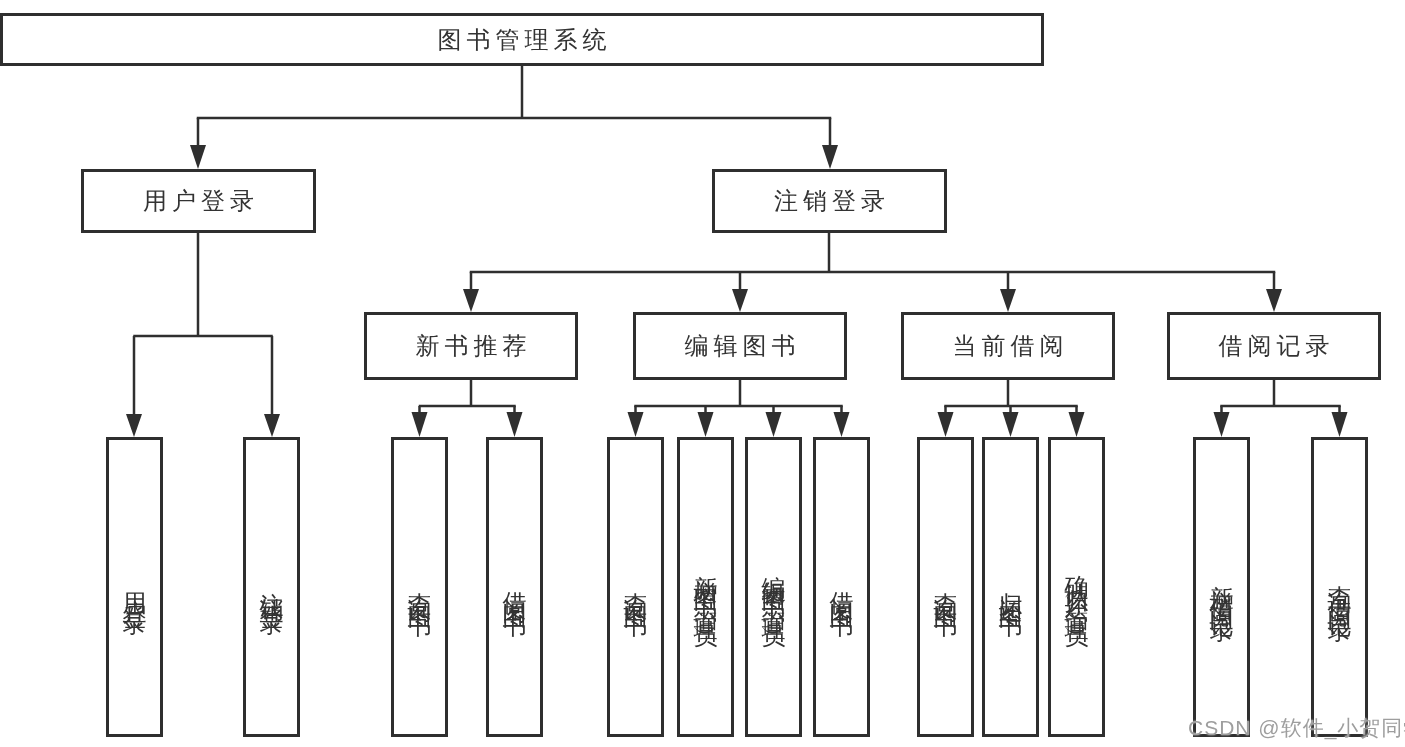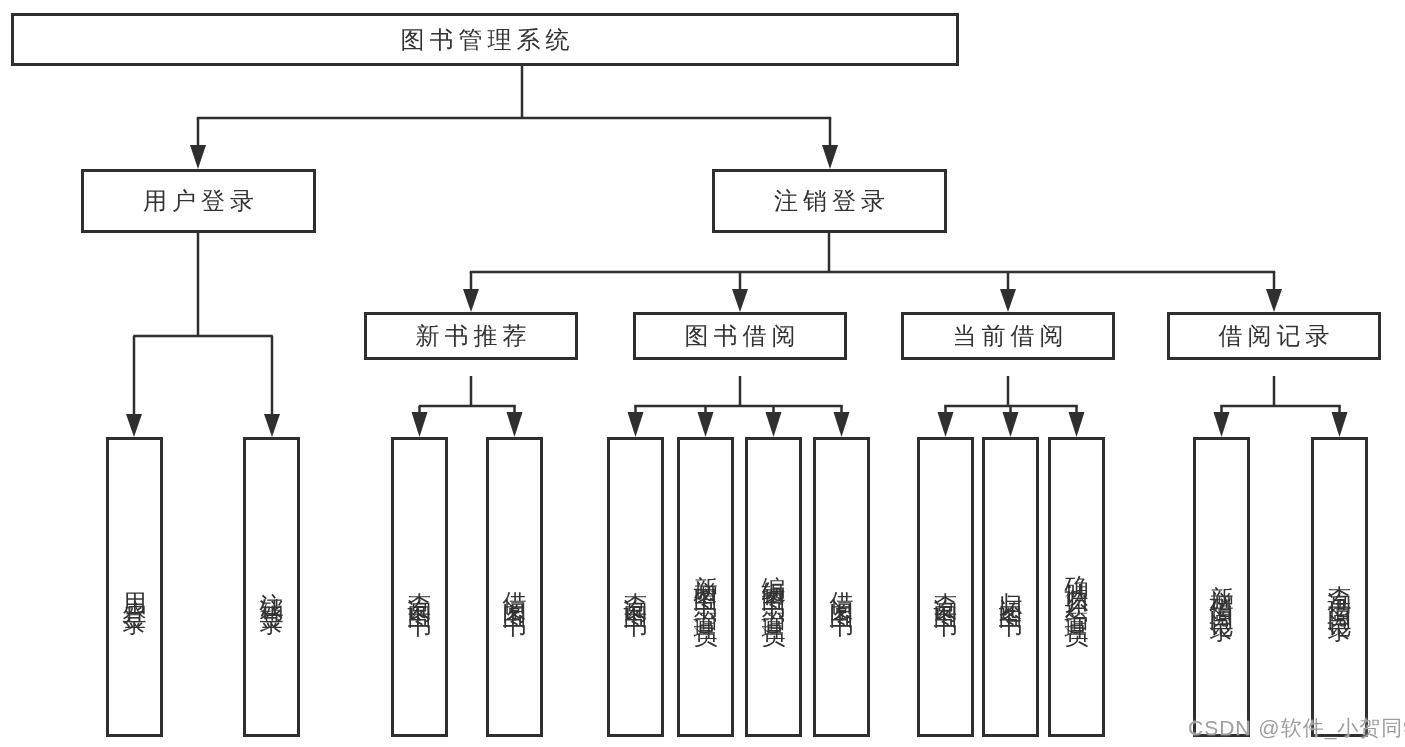--- a/index.html
+++ b/index.html
@@ -22,23 +22,23 @@
     position: absolute;
     border: 3px solid #2f2f2f;
     background: #ffffff;
     display: flex; align-items: center; justify-content: center;
     color: #333333;
     font-size: 24px;
     letter-spacing: 5px;
     white-space: nowrap;
   }
   .box.h { text-indent: 5px; } 
-  .root  { left: 11px;  top: 13px;  width: 948px; height: 53px; }
+  .root  { left: 0;  top: 13px;  width: 1044px; height: 53px; }
   .lvl2  { top: 169px; width: 235px; height: 64px; }
-  .lvl3  { top: 312px; width: 214px; height: 48px; }
+  .lvl3  { top: 312px; width: 214px; height: 68px; }
   .leaf  { top: 437px; width: 57px;  height: 300px; }
   .leaf span {
     writing-mode: vertical-rl;
     text-orientation: mixed;
     font-size: 24px;
     letter-spacing: 7px;
     color: #333333;
     line-height: 1;
   }
   #watermark {
@@ -132,21 +132,21 @@
       <polygon points="1331.5,412 1347.5,412 1339.5,437"></polygon>
     </g>
   </svg>
 
   <div class="box root h">图书管理系统</div>
 
   <div class="box lvl2 h" style="left:81px">用户登录</div>
   <div class="box lvl2 h" style="left:712px">注销登录</div>
 
   <div class="box lvl3 h" style="left:364px">新书推荐</div>
-  <div class="box lvl3 h" style="left:633px">图书借阅</div>
+  <div class="box lvl3 h" style="left:633px">编辑图书</div>
   <div class="box lvl3 h" style="left:1167px">借阅记录</div>
   <div class="box lvl3 h" style="left:901px">当前借阅</div>
 
   <div class="box leaf" style="left:106px">
     <span>用户登录</span>
   </div>
   <div class="box leaf" style="left:243px">
     <span>注销登录</span>
   </div>
 

